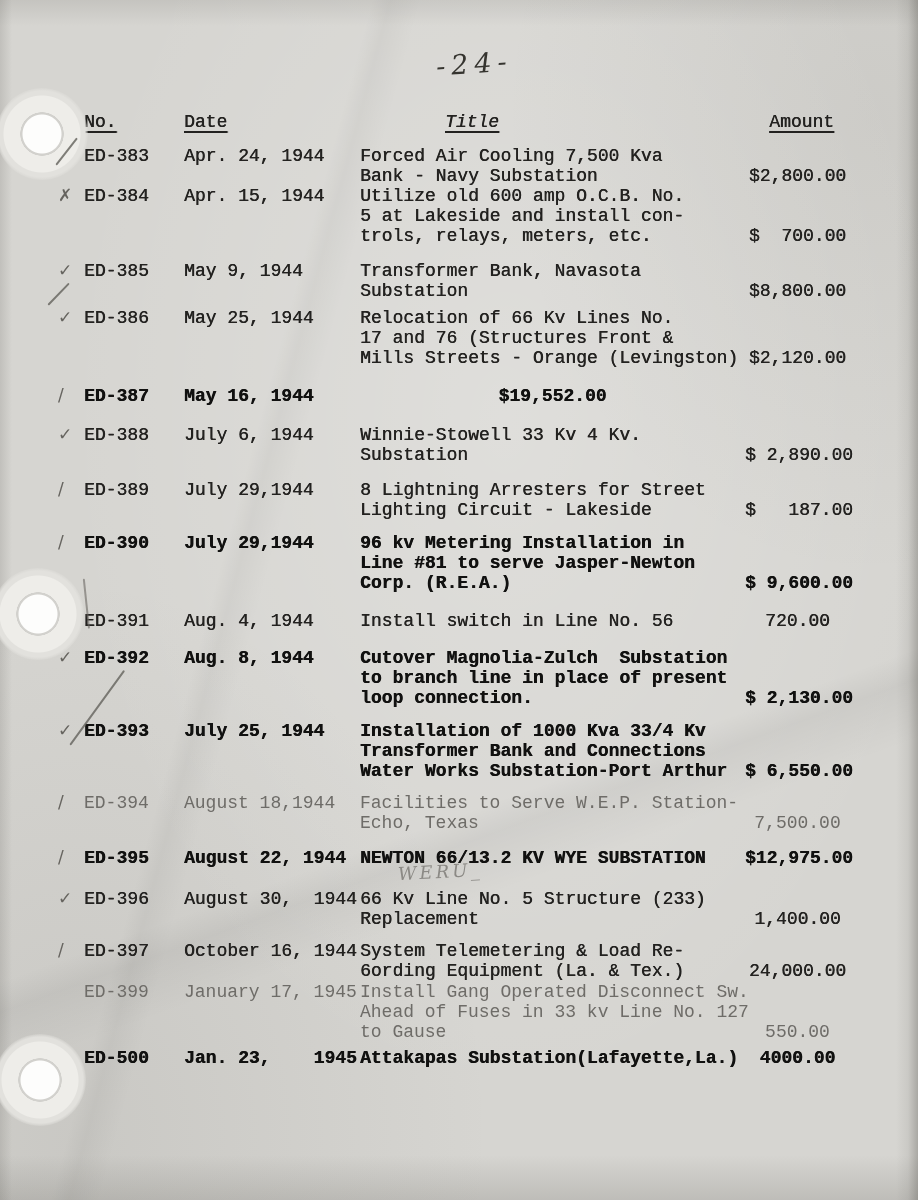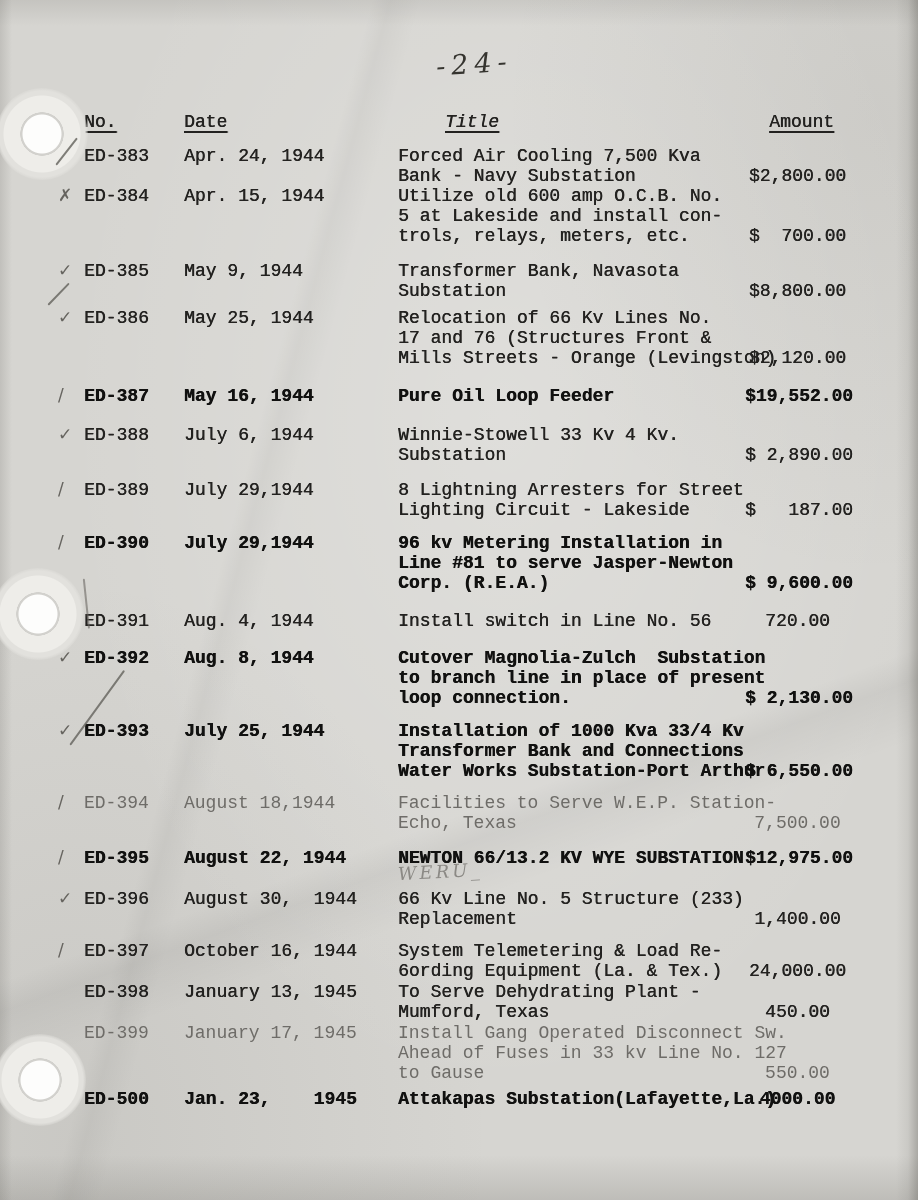--- a/index.html
+++ b/index.html
@@ -65,21 +65,21 @@
   .h-amount { text-align:right; padding-right:16px; }
 
   .entry { align-items:start; }
   .c-mark {
     font-family:"DejaVu Sans", sans-serif;
     font-size:17px; color:#66645f; font-weight:400;
     text-shadow:none; transform:translateY(-1px);
   }
   .c-no { white-space:pre; }
   .c-date { white-space:pre; }
-  .c-title { white-space:pre;margin-left:38px; }
+  .c-title { white-space:pre; }
   .c-amount { white-space:pre; text-align:center; align-self:end; }
 
   .entry.bold { font-weight:700; color:#111110; }
   .entry.light { color:#6e6c68; }
   .entry.light .typewriter { text-shadow:none; }
 
   
   .pencil-note {
     position:absolute; left:398px; top:862px;
     font-family:"DejaVu Serif", serif; font-style:italic;
@@ -158,21 +158,20 @@
     <span class="c-title typewriter">Relocation of 66 Kv Lines No.
 17 and 76 (Structures Front &amp;
 Mills Streets - Orange (Levingston)</span>
     <span class="c-amount typewriter">$2,120.00</span>
   </div>
 
   <div class="grid-row entry bold" style="margin-top: 18px;">
     <span class="c-mark">/</span>
     <span class="c-no typewriter">ED-387</span>
     <span class="c-date typewriter">May 16, 1944</span>
-    <span class="c-title typewriter">Pure Oil Loop Feeder</span>
     <span class="c-amount typewriter">$19,552.00</span>
   </div>
 
   <div class="grid-row entry" style="margin-top: 19px;">
     <span class="c-mark">✓</span>
     <span class="c-no typewriter">ED-388</span>
     <span class="c-date typewriter">July 6, 1944</span>
     <span class="c-title typewriter">Winnie-Stowell 33 Kv 4 Kv.
 Substation</span>
     <span class="c-amount typewriter">$ 2,890.00</span>
@@ -253,28 +252,20 @@
 
   <div class="grid-row entry" style="margin-top: 12px;">
     <span class="c-mark">/</span>
     <span class="c-no typewriter">ED-397</span>
     <span class="c-date typewriter">October 16, 1944</span>
     <span class="c-title typewriter">System Telemetering &amp; Load Re-
 6ording Equipment (La. &amp; Tex.)</span>
     <span class="c-amount typewriter">24,000.00</span>
   </div>
 
-  <div class="grid-row entry" style="margin-top: 1px;">
-    <span class="c-mark"></span>
-    <span class="c-no typewriter">ED-398</span>
-    <span class="c-date typewriter">January 13, 1945</span>
-    <span class="c-title typewriter">To Serve Dehydrating Plant -
-Mumford, Texas</span>
-    <span class="c-amount typewriter">450.00</span>
-  </div>
 
   <div class="grid-row entry light" style="margin-top: 1px;">
     <span class="c-mark"></span>
     <span class="c-no typewriter">ED-399</span>
     <span class="c-date typewriter">January 17, 1945</span>
     <span class="c-title typewriter">Install Gang Operated Disconnect Sw.
 Ahead of Fuses in 33 kv Line No. 127
 to Gause</span>
     <span class="c-amount typewriter">550.00</span>
   </div>

